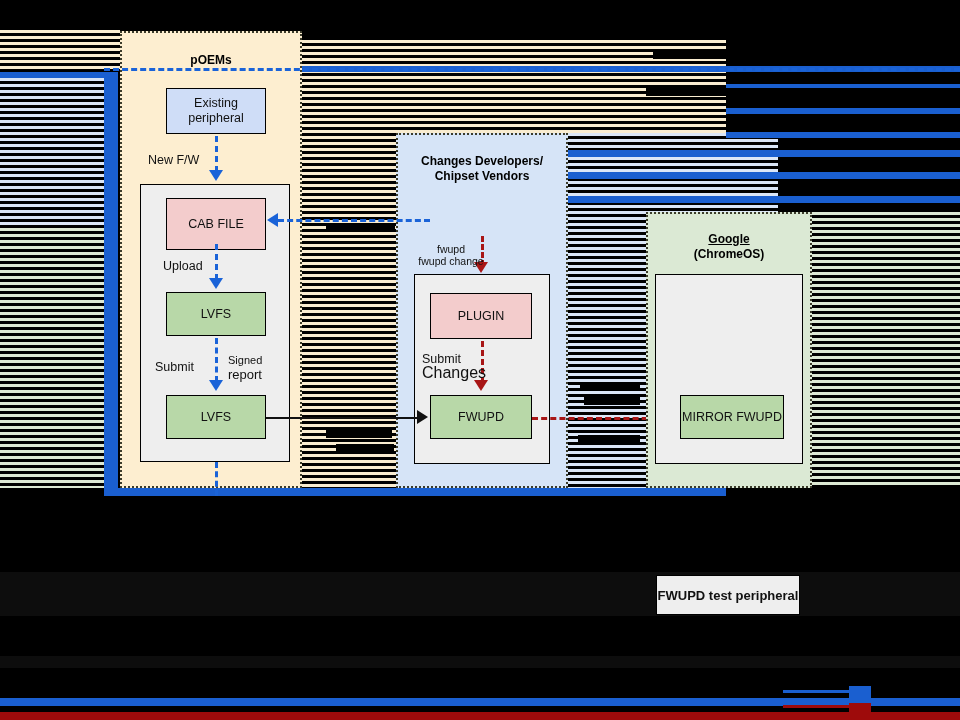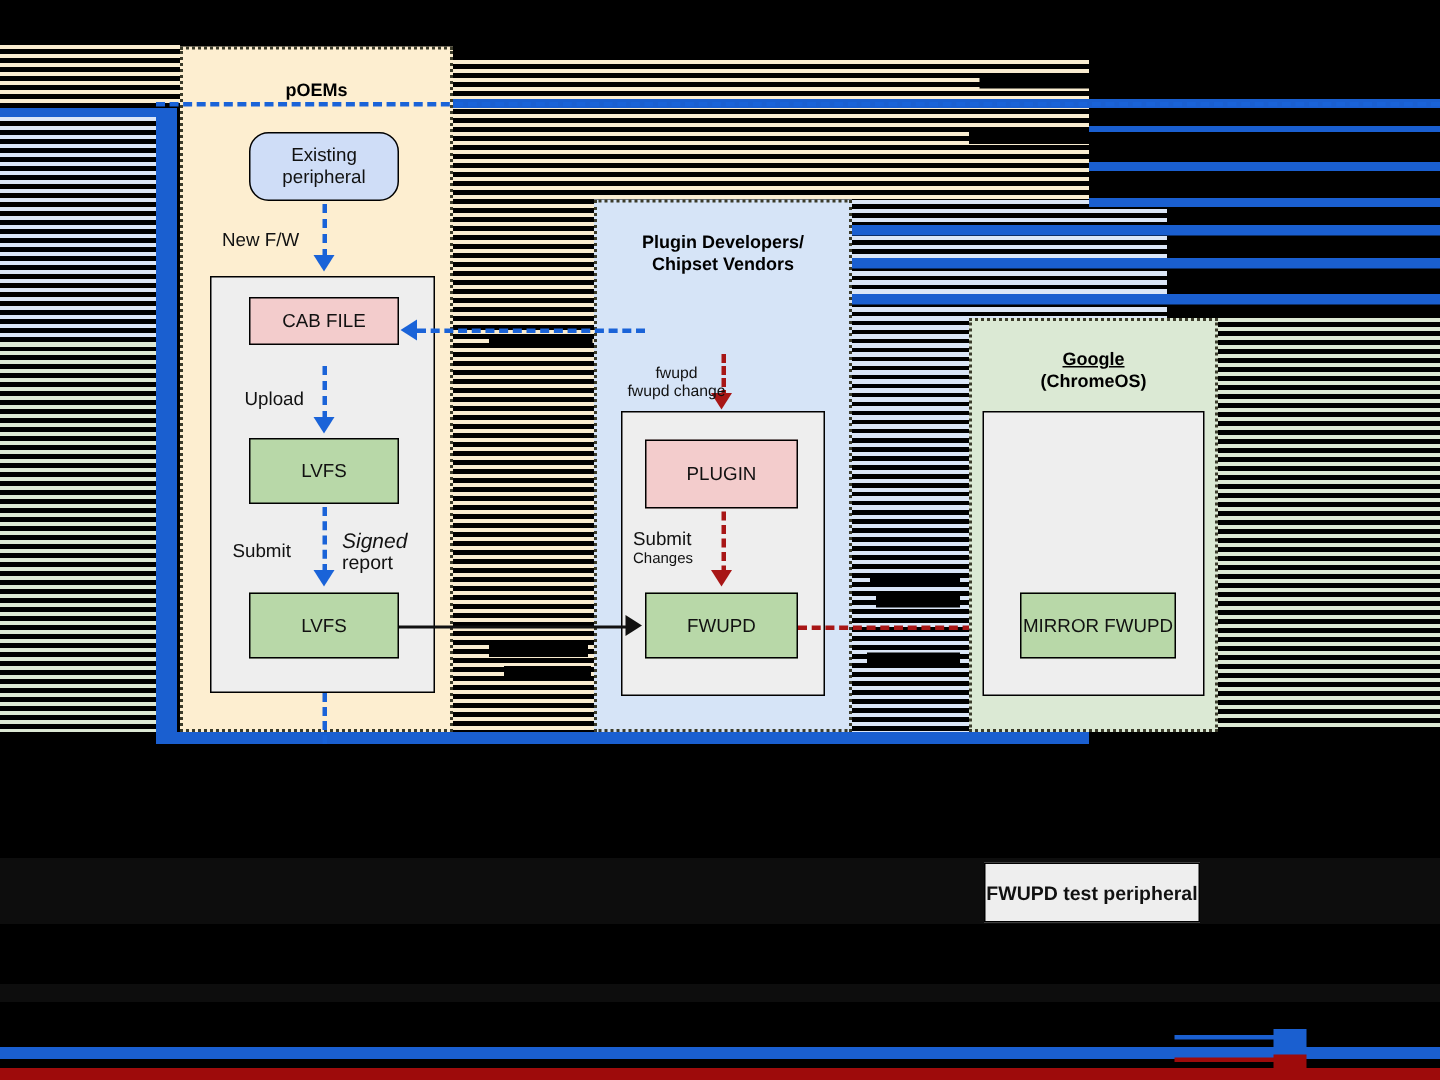--- a/index.html
+++ b/index.html
@@ -19,21 +19,21 @@
 
   
   .group{position:absolute;background:#eeeeee;border:1.5px solid #000;box-sizing:border-box;}
 
   
   .node{
     position:absolute;border:1.5px solid #000;box-sizing:border-box;
     display:flex;align-items:center;justify-content:center;text-align:center;
     font-size:12.5px;color:#111;line-height:15px;
   }
-  .n-blue{background:#cfddf7;border-radius:13px;}
+  .n-blue{background:#cfddf7;}
   .n-pink{background:#f3cccc;}
   .n-green{background:#b8d8a8;}
   .n-plain{background:#eeeeee;font-weight:bold;font-size:13px;}
 
   
   .elabel{position:absolute;font-size:12.5px;color:#111;line-height:14px;white-space:nowrap;}
   .elabel.small{font-size:10.5px;line-height:12px;text-align:center;}
 
   
   .vline{position:absolute;width:0;border-left-width:3px;border-left-style:dashed;}
@@ -107,48 +107,48 @@
     <span>Existing</span>
     <span>peripheral</span>
   </div>
 
   <div class="vline blue" style="left:215px;top:136px;height:36px;"></div>
   <div class="arrowdown blue" style="left:209px;top:170px;"></div>
   <div class="elabel" style="left:148px;top:153px;">New F/W</div>
 
   <div class="group" style="left:140px;top:184px;width:150px;height:278px;"></div>
 
-  <div class="node n-pink" style="left:166px;top:198px;width:100px;height:32px;">
+  <div class="node n-pink" style="left:166px;top:198px;width:100px;height:52px;">
     <span>CAB FILE</span>
   </div>
 
   <div class="vline blue" style="left:215px;top:244px;height:36px;"></div>
   <div class="arrowdown blue" style="left:209px;top:278px;"></div>
   <div class="elabel" style="left:163px;top:259px;">Upload</div>
 
   <div class="node n-green" style="left:166px;top:292px;width:100px;height:44px;">
     <span>LVFS</span>
   </div>
 
   <div class="vline blue" style="left:215px;top:338px;height:44px;"></div>
   <div class="arrowdown blue" style="left:209px;top:380px;"></div>
   <div class="elabel" style="left:155px;top:360px;">Submit</div>
-  <div class="elabel small" style="left:228px;top:354px;font-size:14px;font-style:italic;">Signed</div>
+  <div class="elabel small" style="left:228px;top:354px;font-size:11px;">Signed</div>
   <div class="elabel small" style="left:228px;top:369px;font-size:13px;">report</div>
 
   <div class="node n-green" style="left:166px;top:395px;width:100px;height:44px;">
     <span>LVFS</span>
   </div>
 
   <div class="vline blue" style="left:215px;top:462px;height:34px;"></div>
 
   <div class="hline blue" style="left:104px;top:68px;width:856px;"></div>
 
   <div class="lane" style="left:396px;top:133px;width:172px;height:355px;background:#d6e4f7;">
-    <div class="lane-title" style="top:19px;">Plugin Developers/</div>
+    <div class="lane-title" style="top:19px;">Changes Developers/</div>
     <div class="lane-title" style="top:34px;">Chipset Vendors</div>
   </div>
 
 
   <div class="hline blue" style="left:278px;top:219px;width:152px;"></div>
   <div class="arrowleft" style="left:267px;top:213px;"></div>
 
   <div class="vline red" style="left:481px;top:236px;height:30px;"></div>
   <div class="arrowdown red" style="left:474px;top:262px;"></div>
   <div class="elabel small" style="left:426px;top:243px;width:50px;">fwupd</div>
@@ -156,21 +156,21 @@
 
   <div class="group" style="left:414px;top:274px;width:136px;height:190px;"></div>
 
   <div class="node n-pink" style="left:430px;top:293px;width:102px;height:46px;">
     <span>PLUGIN</span>
   </div>
 
   <div class="vline red" style="left:481px;top:341px;height:42px;"></div>
   <div class="arrowdown red" style="left:474px;top:380px;"></div>
   <div class="elabel small" style="left:422px;top:353px;font-size:12.5px;">Submit</div>
-  <div class="elabel small" style="left:422px;top:367px;font-size:10px;">Changes</div>
+  <div class="elabel small" style="left:422px;top:367px;font-size:16px;">Changes</div>
 
   <div class="node n-green" style="left:430px;top:395px;width:102px;height:44px;">
     <span>FWUPD</span>
   </div>
 
   <div class="hline solid" style="left:266px;top:417px;width:152px;"></div>
   <div class="arrowright dark" style="left:417px;top:410px;"></div>
 
   <div class="hline red" style="left:532px;top:417px;width:134px;"></div>
   <div class="arrowright red" style="left:666px;top:410px;"></div>

